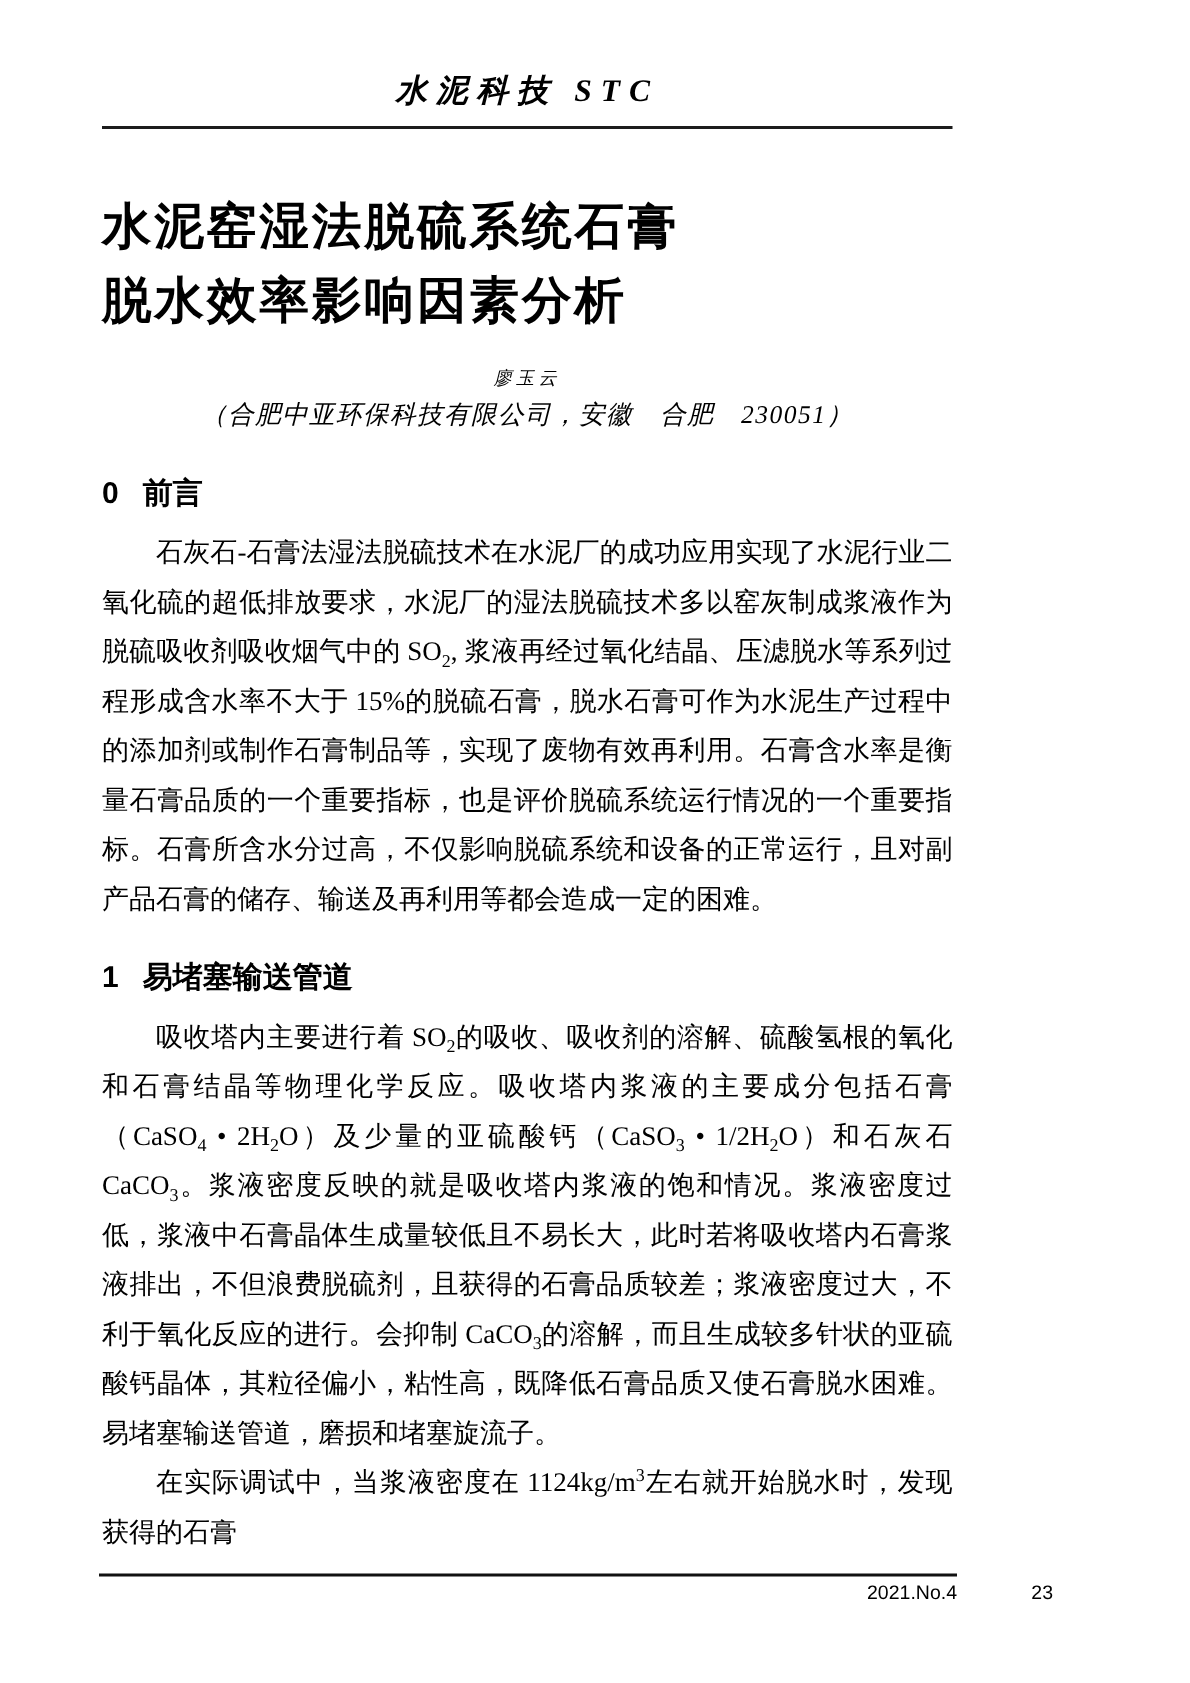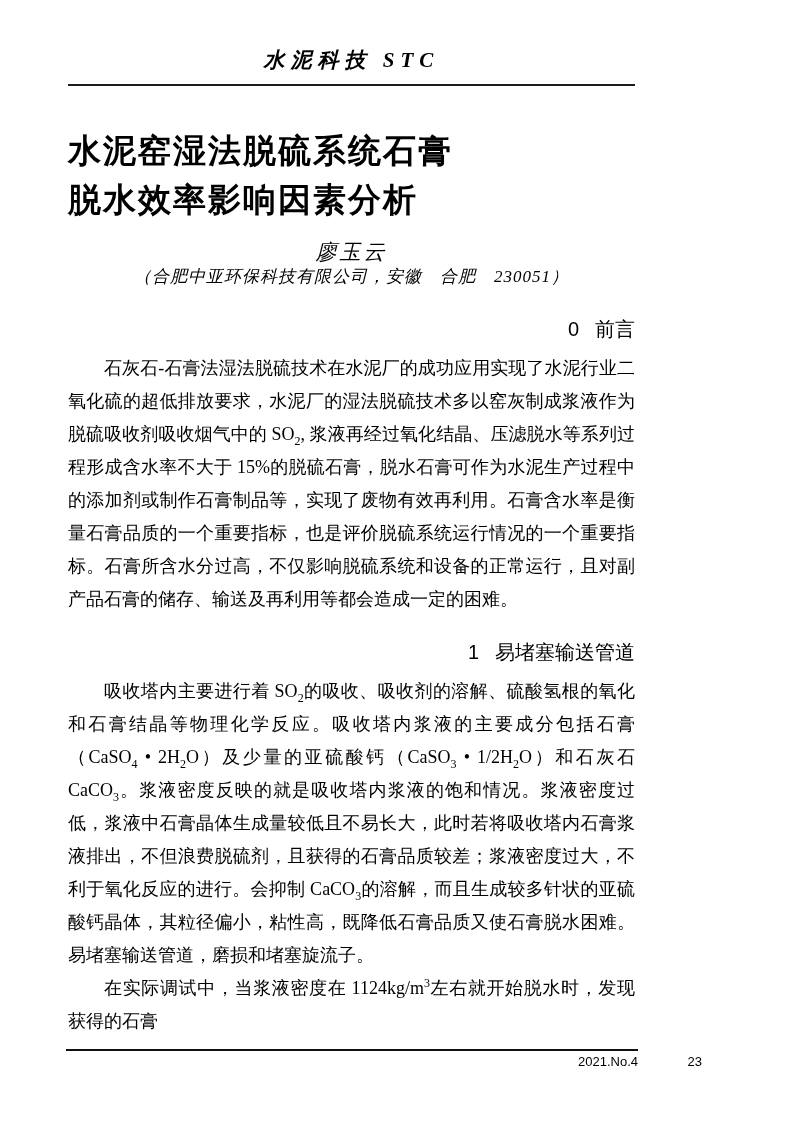--- a/index.html
+++ b/index.html
@@ -36,40 +36,39 @@
     font-family:"Liberation Sans", sans-serif;
     font-weight:bold;
     font-size:33px;
     line-height:49px;
     letter-spacing:2px;
   }
   .author-line{
     margin-top:17px;
     text-align:center;
     font-style:italic;
-    font-size:21px;
+    font-size:12px;
     line-height:23px;
     letter-spacing:3px;
   }
   .affiliation-line{
     margin-top:1px;
     text-align:center;
     font-style:italic;
     font-size:17px;
     line-height:24px;
     letter-spacing:1px;
   }
   .article-body{margin-top:26px;}
   .section-heading{
     font-family:"Liberation Sans", sans-serif;
-    font-weight:normal;
+    font-weight:bold;
     font-size:20px;
     line-height:28px;
     margin:22px 0 9px 0;
-    text-align:right;
   }
   .section-heading .sec-num{margin-right:16px;}
   .body-para{
     margin:0;
     font-size:18px;
     line-height:33px;
     text-align:justify;
     text-indent:2em;
   }
   .body-para sub, .body-para sup{

